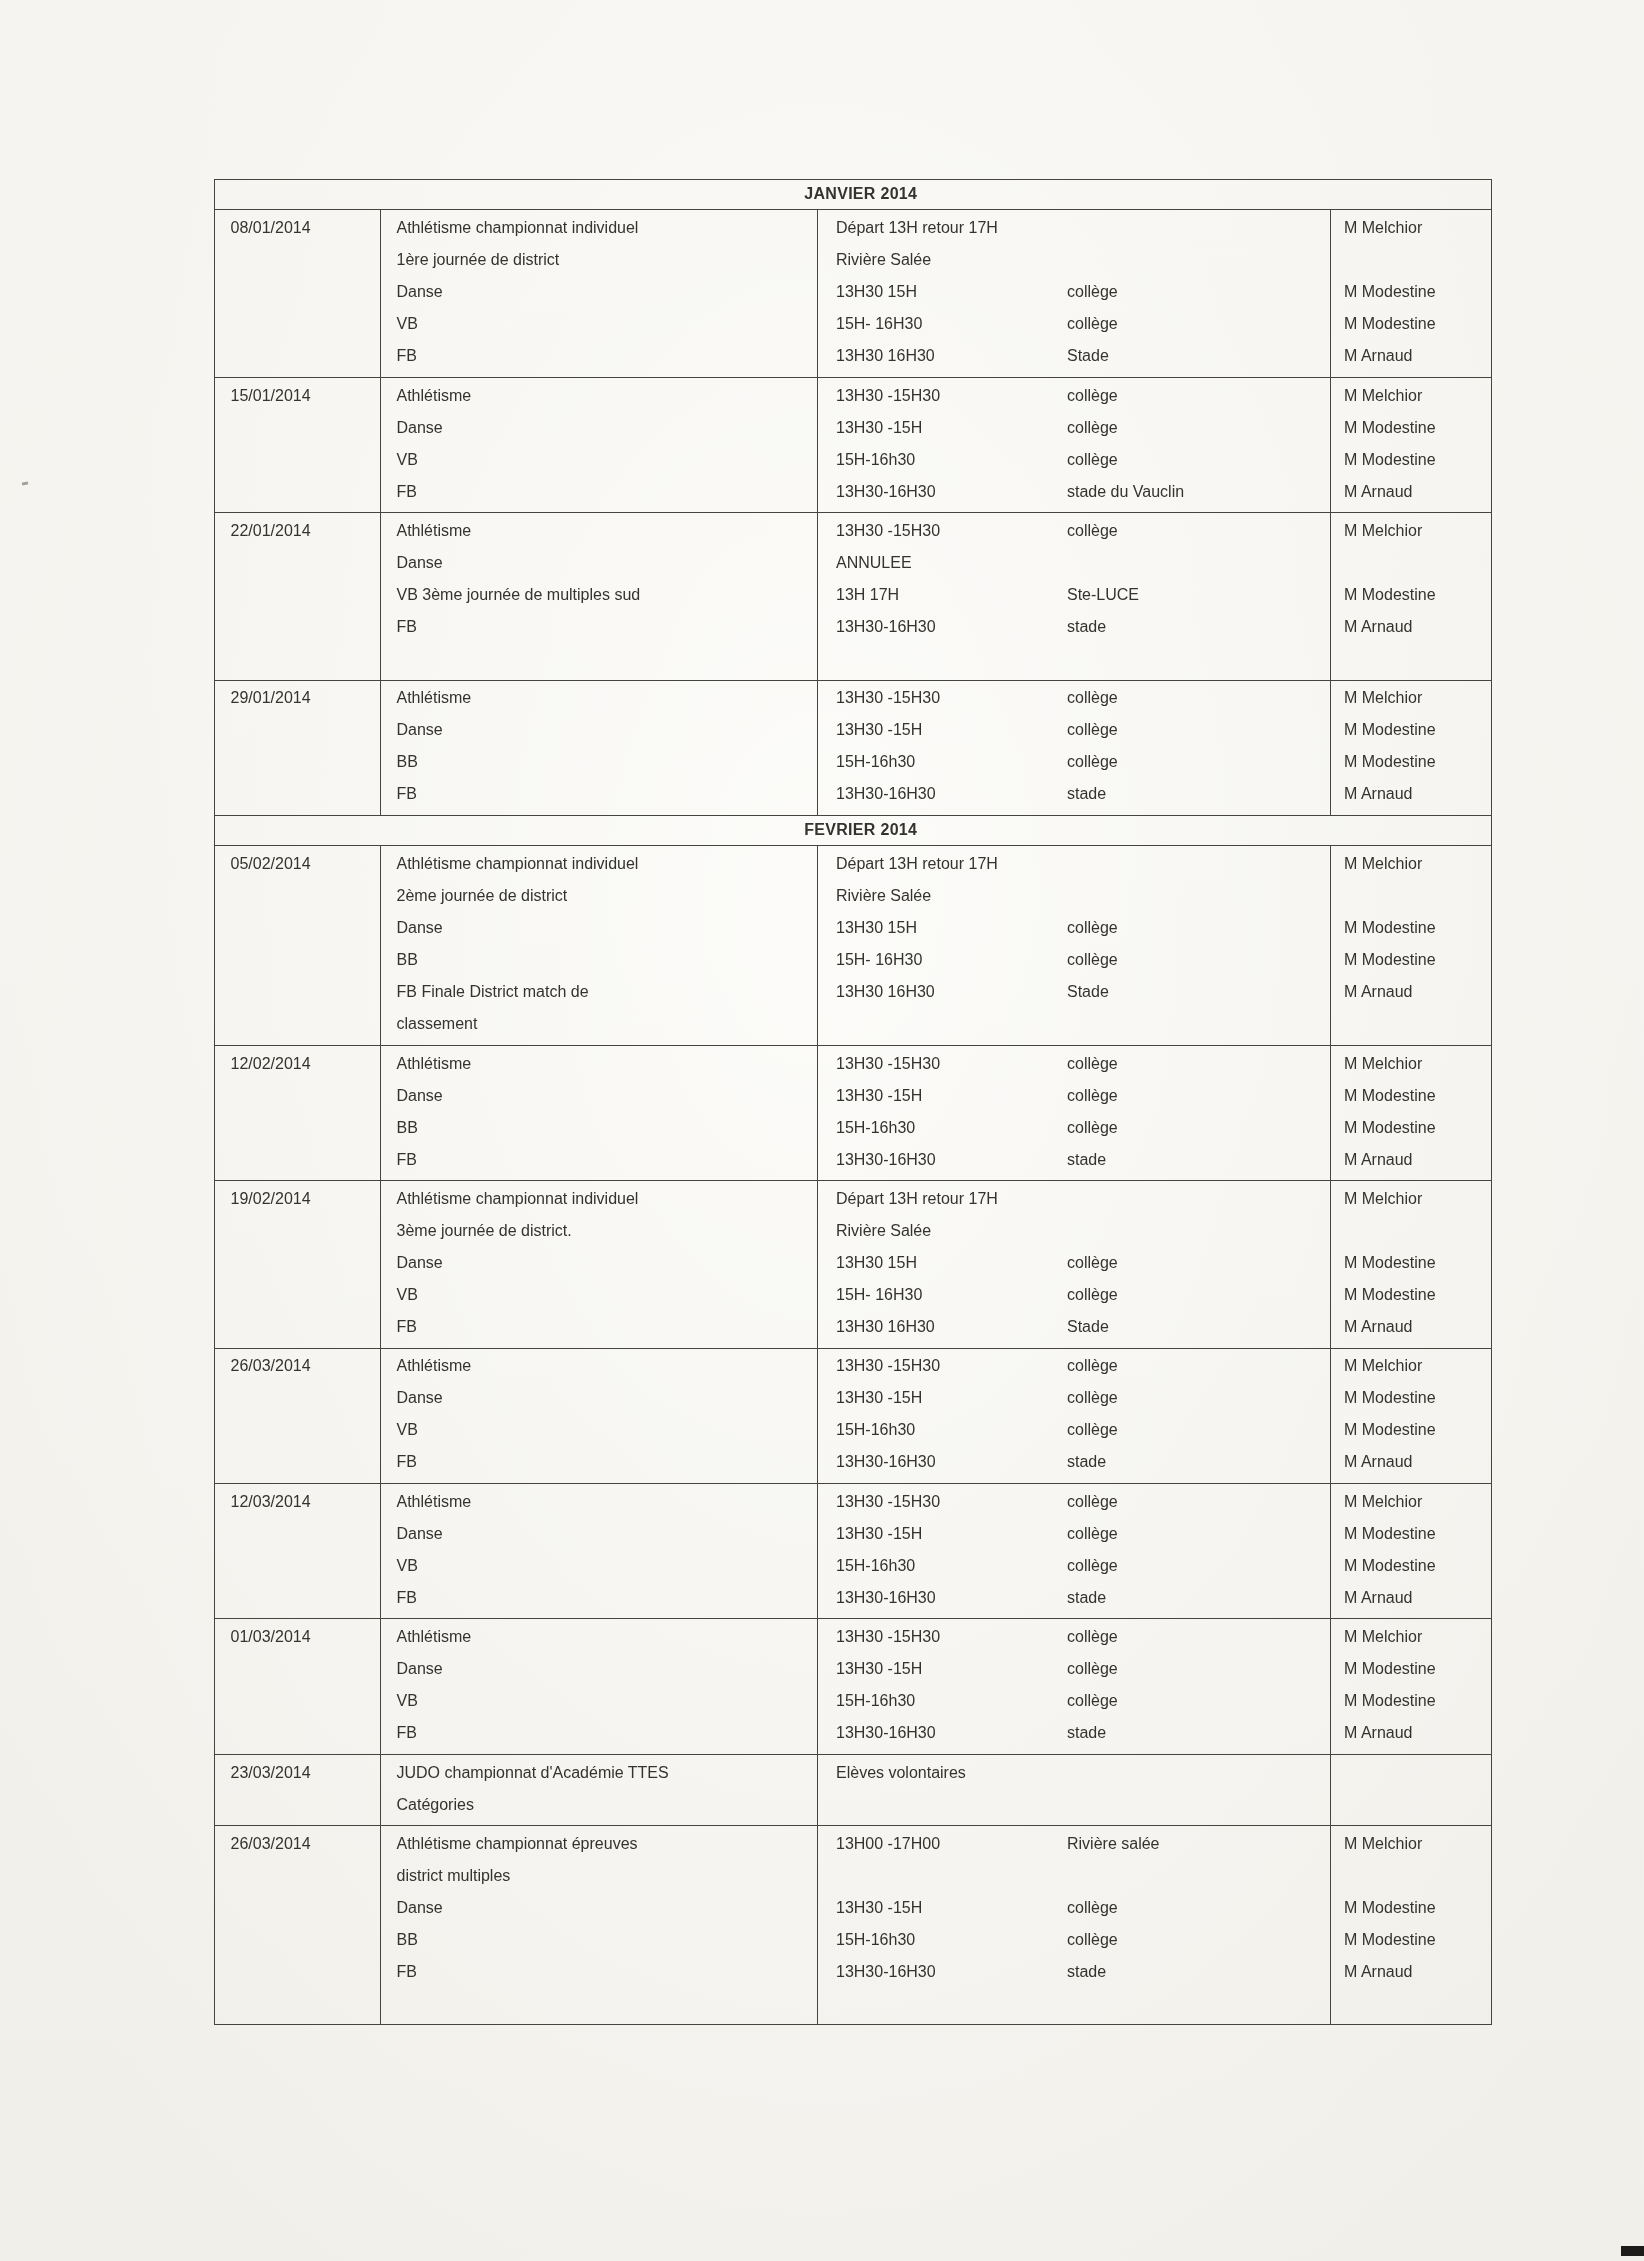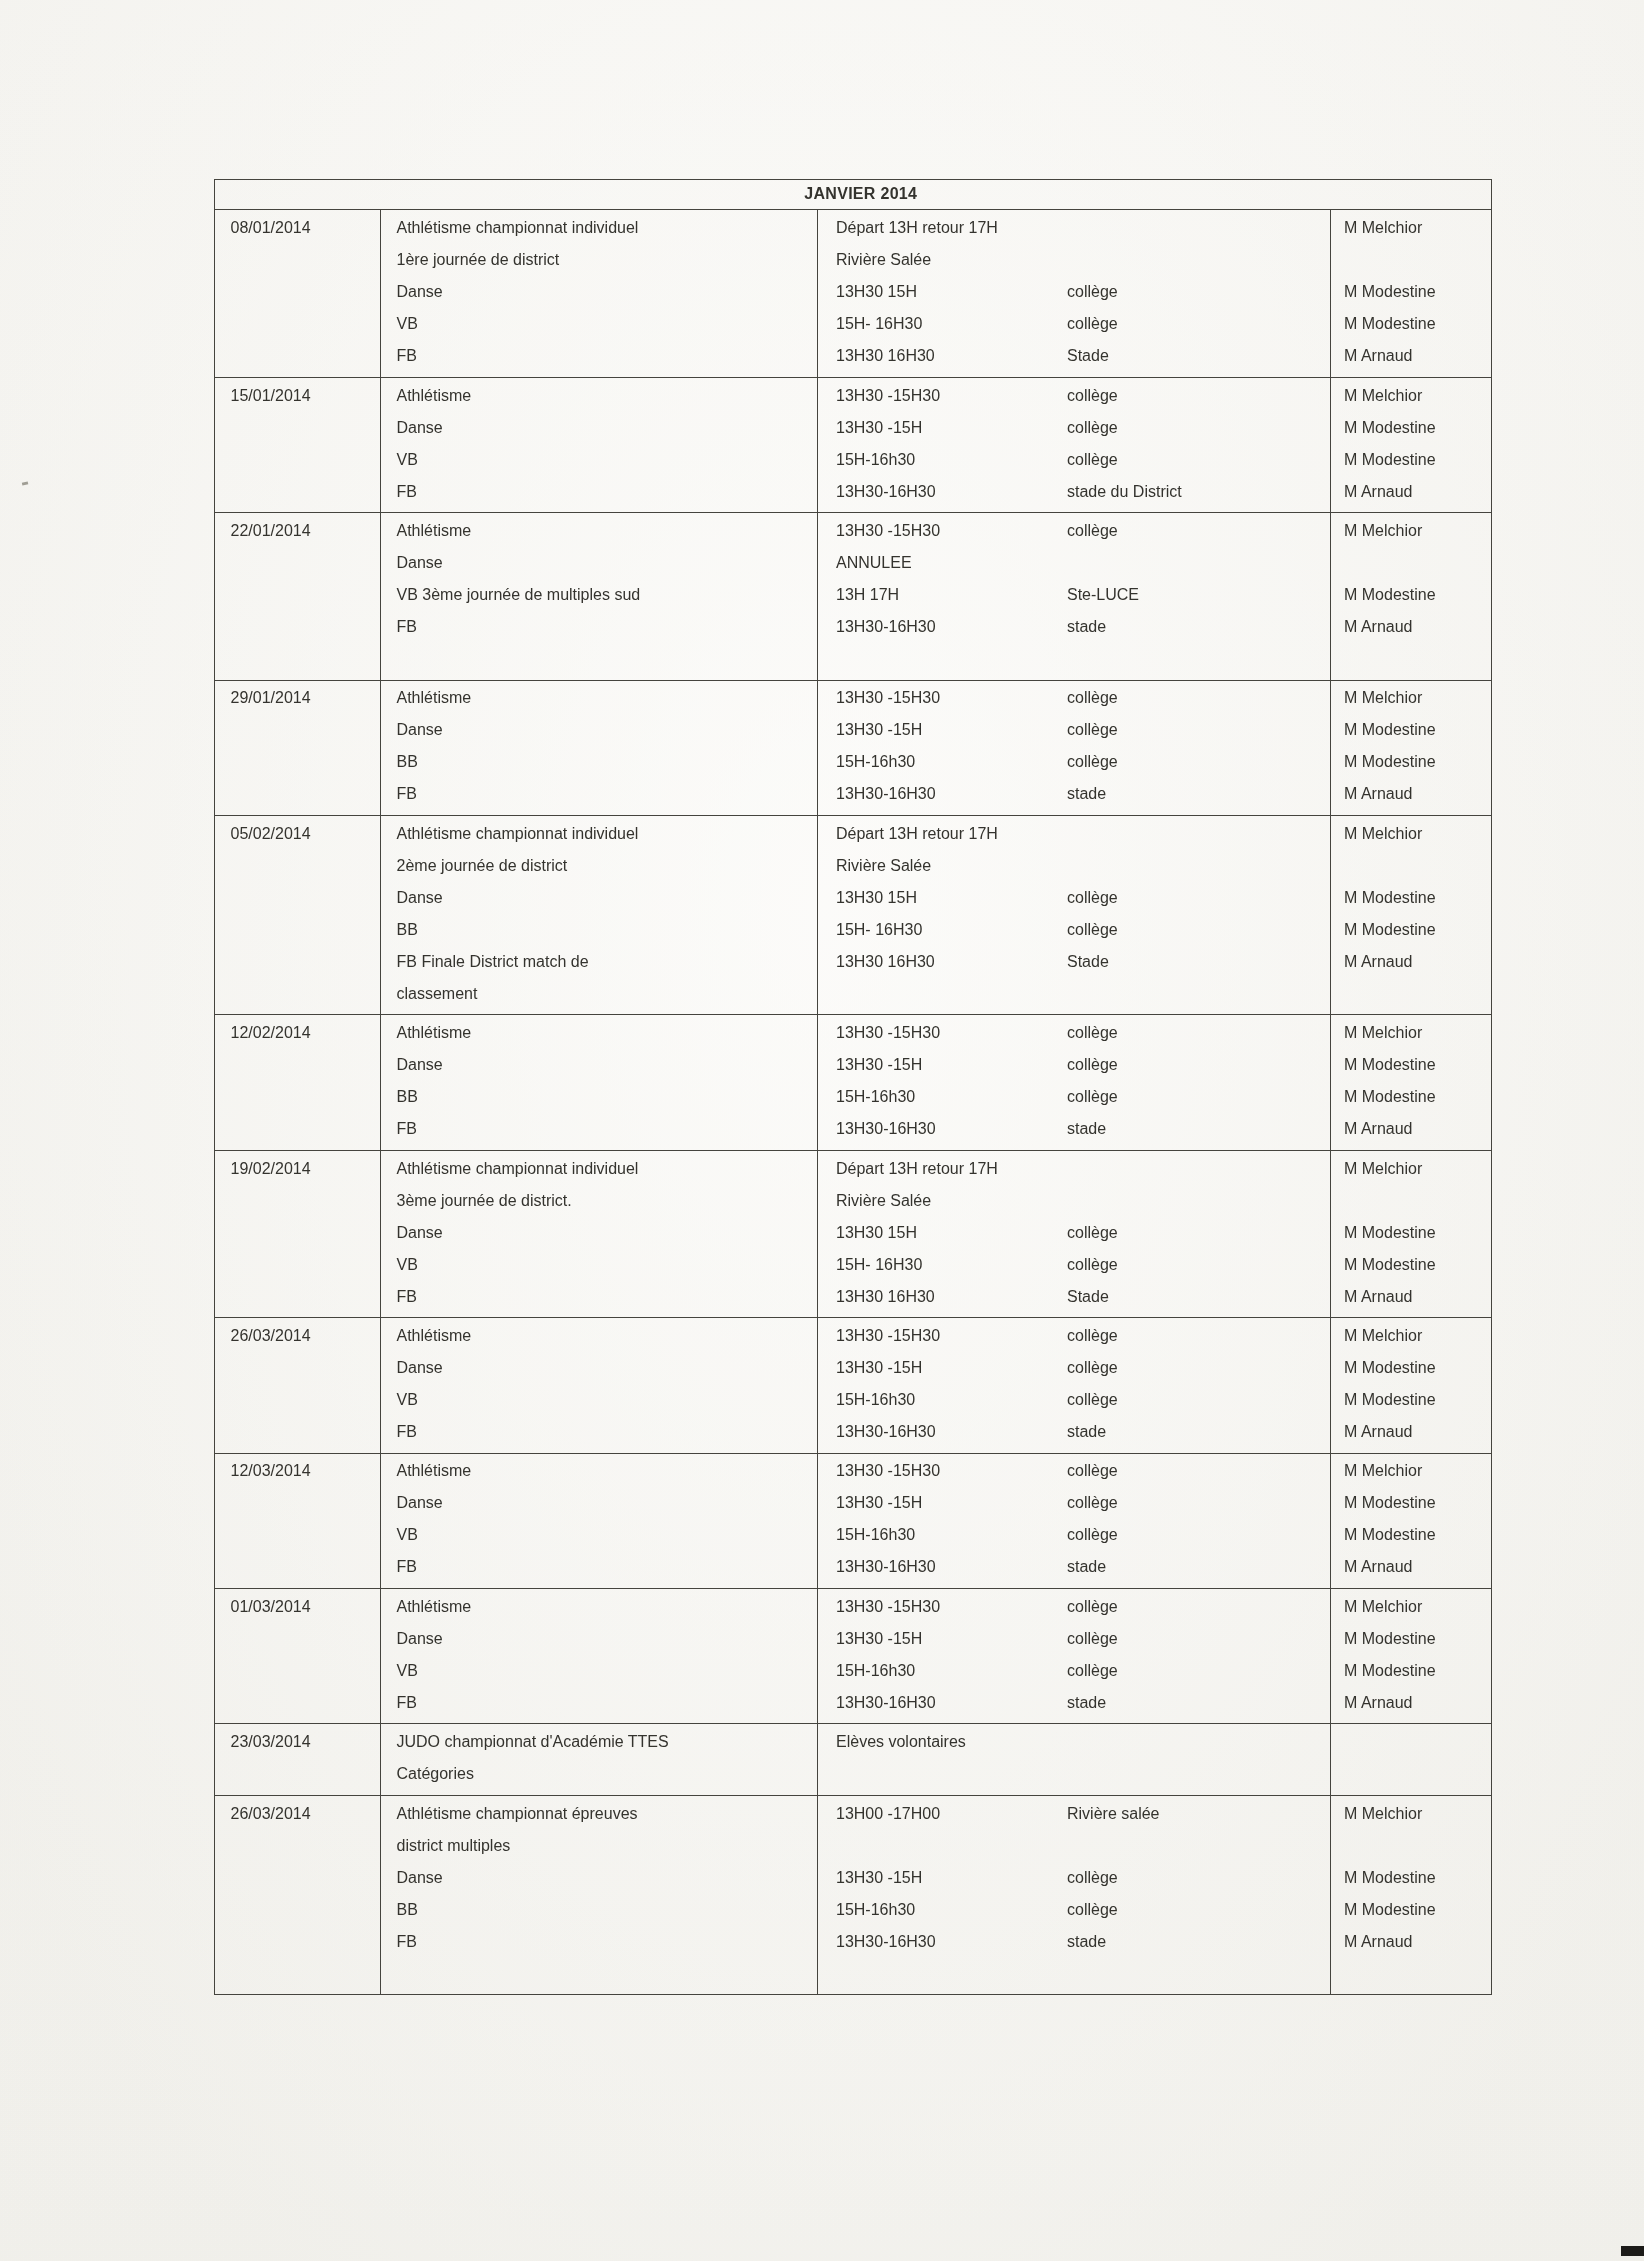--- a/index.html
+++ b/index.html
@@ -117,21 +117,21 @@
         <td class="col-activity-cell">
           <div class="line">Athlétisme</div>
           <div class="line">Danse</div>
           <div class="line">VB</div>
           <div class="line">FB</div>
         </td>
         <td class="col-time-cell">
           <div class="line"><span class="t">13H30 -15H30</span><span class="p">collège</span></div>
           <div class="line"><span class="t">13H30 -15H</span><span class="p">collège</span></div>
           <div class="line"><span class="t">15H-16h30</span><span class="p">collège</span></div>
-          <div class="line"><span class="t">13H30-16H30</span><span class="p">stade du District</span></div>
+          <div class="line"><span class="t">13H30-16H30</span><span class="p">stade du Vauclin</span></div>
         </td>
         <td class="col-person-cell">
           <div class="line">M Melchior</div>
           <div class="line">M Modestine</div>
           <div class="line">M Modestine</div>
           <div class="line">M Arnaud</div>
         </td>
       </tr>
       <tr class="data-row">
         <td class="col-date-cell">
@@ -174,20 +174,23 @@
           <div class="line"><span class="t">13H30 -15H</span><span class="p">collège</span></div>
           <div class="line"><span class="t">15H-16h30</span><span class="p">collège</span></div>
           <div class="line"><span class="t">13H30-16H30</span><span class="p">stade</span></div>
         </td>
         <td class="col-person-cell">
           <div class="line">M Melchior</div>
           <div class="line">M Modestine</div>
           <div class="line">M Modestine</div>
           <div class="line">M Arnaud</div>
         </td>
+      </tr>
+      <tr class="month-row">
+        <td class="month-title" colspan="4">FEVRIER 2014</td>
       </tr>
       <tr class="data-row">
         <td class="col-date-cell">
           <div class="line">05/02/2014</div>
         </td>
         <td class="col-activity-cell">
           <div class="line">Athlétisme championnat individuel</div>
           <div class="line">2ème journée de district</div>
           <div class="line">Danse</div>
           <div class="line">BB</div>

